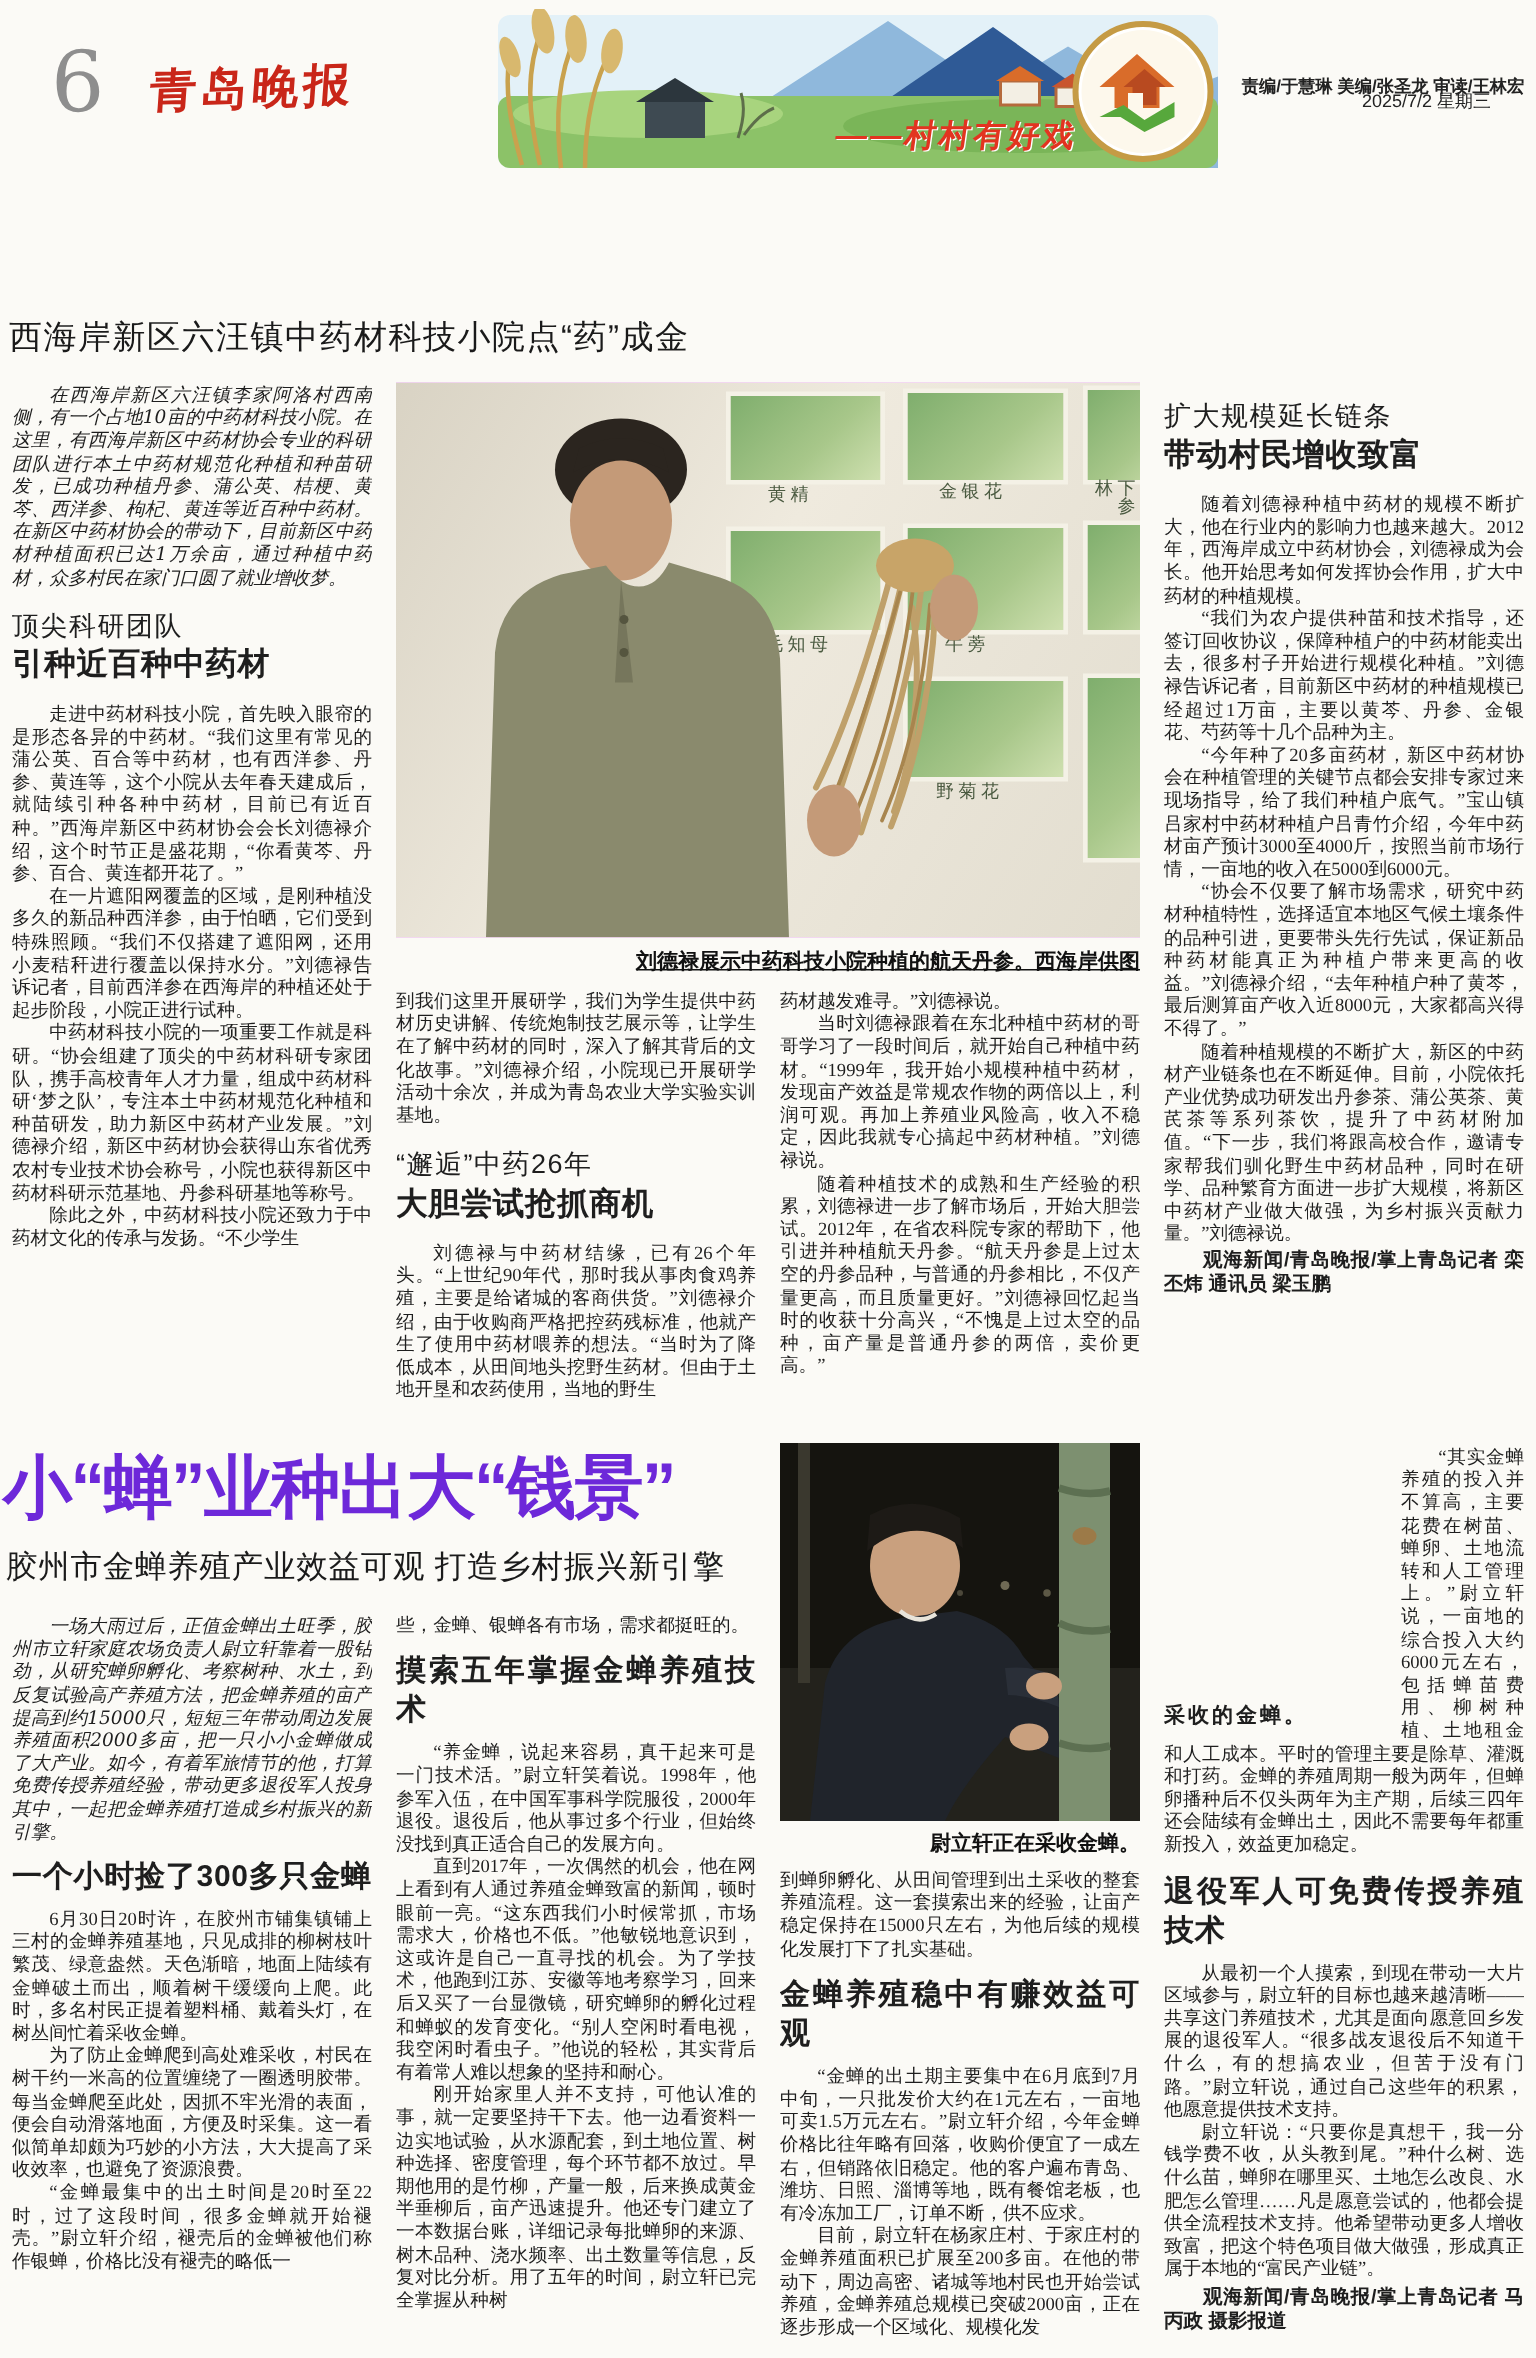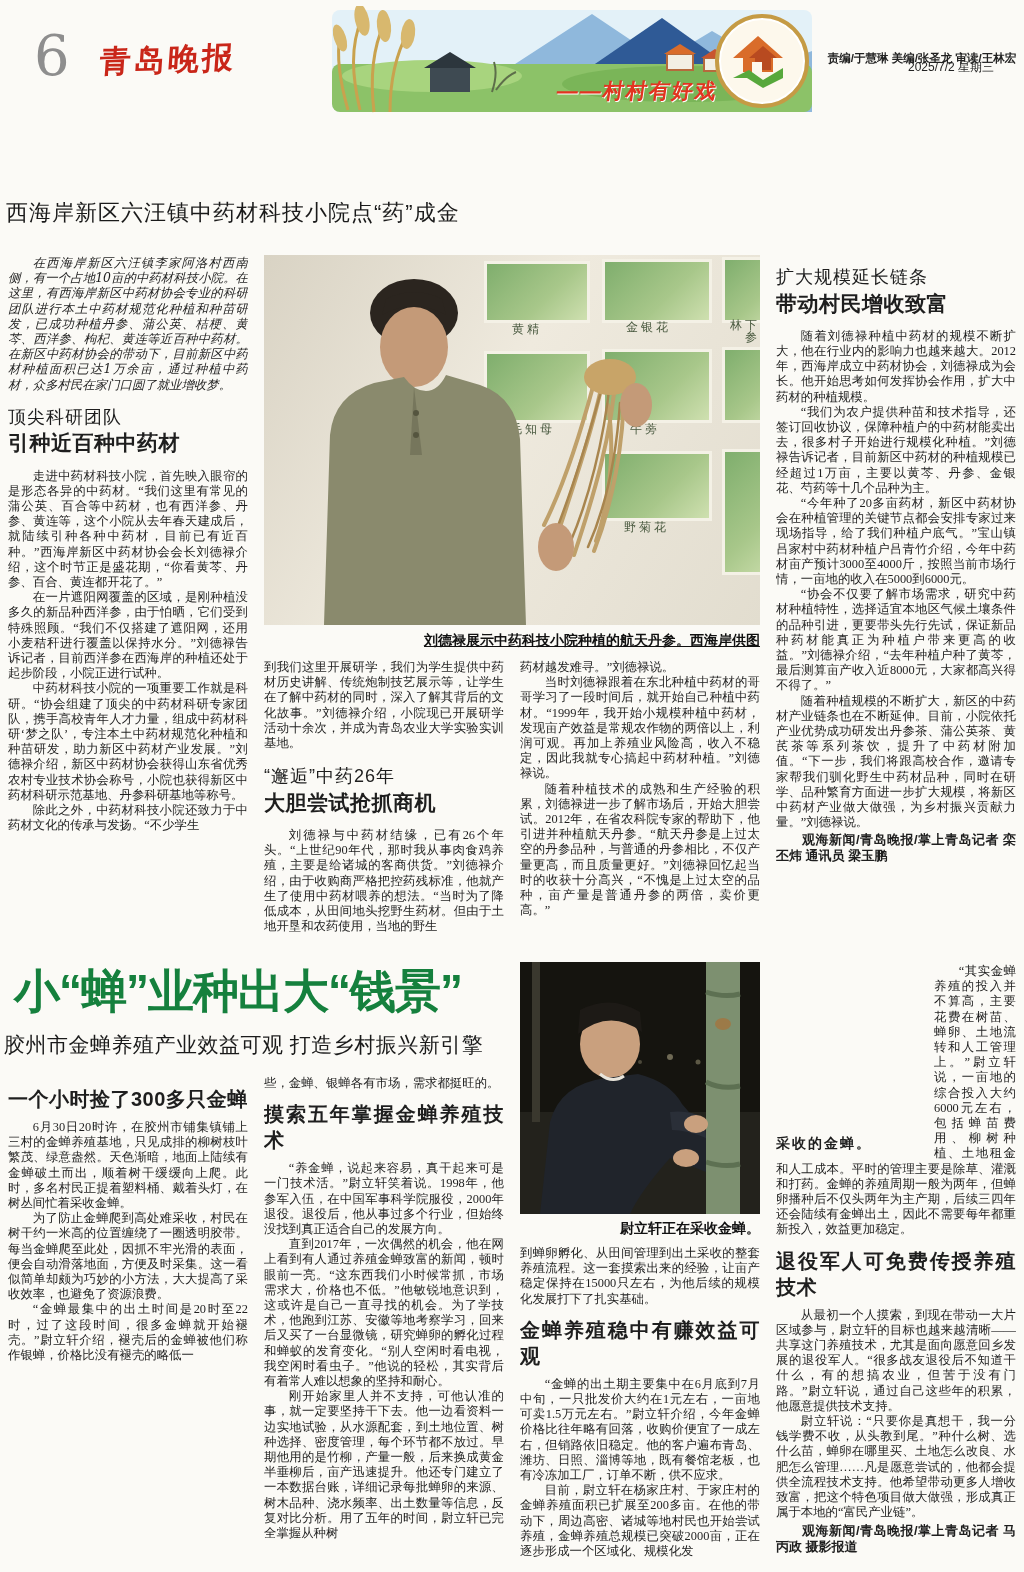--- a/index.html
+++ b/index.html
@@ -15,22 +15,22 @@
             letter-spacing:1px;text-shadow:-2px -2px 0 #ffe25a,2px -2px 0 #ffe25a,-2px 2px 0 #ffe25a,2px 2px 0 #ffe25a,4px 4px 3px rgba(110,70,0,.45);}
   .banner-sub{position:absolute;left:345px;top:74px;font:700 21px/1 "Liberation Sans",sans-serif;color:#e23420;
             letter-spacing:2px;transform:skewX(-8deg);text-shadow:1px 1px 0 #fff;}
   .logo{position:absolute;left:503px;top:8px;width:86px;height:86px;border-radius:50%;
         background:#fdf8ec;border:4px solid #c59b45;box-shadow:0 0 0 2px #fff inset;}
   .editors{position:absolute;left:826px;top:50px;width:192px;font:700 11.5px/1.4 "Liberation Sans",sans-serif;color:#222;text-align:center;}
   .dateline{position:absolute;left:826px;top:59px;width:168px;font:400 12px/1.4 "Liberation Sans",sans-serif;color:#222;text-align:right;}
   
   .headline1{position:absolute;left:4px;top:128px;width:1016px;font:900 58px/1.1 "Liberation Sans",sans-serif;
              color:#111;letter-spacing:-1px;white-space:nowrap;}
-  .subhead1{position:absolute;left:6px;top:200px;font:500 22px/1.2 "Liberation Sans",sans-serif;color:#1a1a1a;letter-spacing:1px;text-align:right;}
-  .headline2{position:absolute;left:14px;top:966px;width:520px;font:900 46px/1.1 "Liberation Sans",sans-serif;color:#15803d;letter-spacing:-1px;white-space:nowrap;}
+  .subhead1{position:absolute;left:6px;top:212px;font:500 22px/1.2 "Liberation Sans",sans-serif;color:#1a1a1a;letter-spacing:1px;text-align:right;}
+  .headline2{position:absolute;left:2px;top:966px;width:520px;font:900 46px/1.1 "Liberation Sans",sans-serif;color:#6d28d9;letter-spacing:-1px;white-space:nowrap;}
   .subhead2{position:absolute;left:4px;top:1032px;font:500 21px/1.2 "Liberation Sans",sans-serif;color:#1a1a1a;letter-spacing:0.5px;}
   .col{position:absolute;width:240px;font-size:12.4px;line-height:15.2px;text-align:justify;overflow:hidden;}
   .blk{margin:0;}
   .p{text-indent:2em;}
   .pc{text-indent:0;}
   .pk{font-family:"DejaVu Serif",serif;font-style:italic;text-indent:2em;}
   .hA{font:500 18px/1.25 "Liberation Sans",sans-serif;margin-top:14px;text-indent:0;letter-spacing:1px;}
   .hB{font:900 21px/1.25 "Liberation Sans",sans-serif;margin:2px 0 12px;text-indent:0;letter-spacing:0.5px;}
   .h{font:900 20px/1.3 "Liberation Sans",sans-serif;margin:10px 0 8px;text-indent:0;letter-spacing:0.5px;}
   .by{font:700 13px/16px "Liberation Sans",sans-serif;text-indent:2em;margin-top:2px;}
@@ -215,20 +215,21 @@
       <path d="M20,252 L30,160 Q40,122 86,116 L118,112 Q150,120 162,142 L186,170 L186,210 L150,196 Q120,230 110,252 Z" fill="#20242b"></path>
       <path d="M150,150 Q170,148 184,156 L186,176 Q166,168 152,168 Z" fill="#2a2f38"></path>
       <ellipse cx="176" cy="162" rx="12" ry="9" fill="#c9a07e"></ellipse>
       <ellipse cx="166" cy="196" rx="13" ry="9" fill="#c9a07e"></ellipse>
       <path d="M80,112 q12,10 24,2" stroke="#e8e4da" stroke-width="3" fill="none"></path>
     </svg>
   </div>
   <div class="cap cap2">尉立轩正在采收金蝉。</div>
 
   <div class="col" id="a2c1">
+      <div class="blk pk">一场大雨过后，正值金蝉出土旺季，胶州市立轩家庭农场负责人尉立轩靠着一股钻劲，从研究蝉卵孵化、考察树种、水土，到反复试验高产养殖方法，把金蝉养殖的亩产提高到约15000只，短短三年带动周边发展养殖面积2000多亩，把一只小小金蝉做成了大产业。如今，有着军旅情节的他，打算免费传授养殖经验，带动更多退役军人投身其中，一起把金蝉养殖打造成乡村振兴的新引擎。</div>
       <div class="blk h">一个小时捡了300多只金蝉</div>
       <div class="blk p">6月30日20时许，在胶州市铺集镇铺上三村的金蝉养殖基地，只见成排的柳树枝叶繁茂、绿意盎然。天色渐暗，地面上陆续有金蝉破土而出，顺着树干缓缓向上爬。此时，多名村民正提着塑料桶、戴着头灯，在树丛间忙着采收金蝉。</div>
       <div class="blk p">为了防止金蝉爬到高处难采收，村民在树干约一米高的位置缠绕了一圈透明胶带。每当金蝉爬至此处，因抓不牢光滑的表面，便会自动滑落地面，方便及时采集。这一看似简单却颇为巧妙的小方法，大大提高了采收效率，也避免了资源浪费。</div>
       <div class="blk p">“金蝉最集中的出土时间是20时至22时，过了这段时间，很多金蝉就开始褪壳。”尉立轩介绍，褪壳后的金蝉被他们称作银蝉，价格比没有褪壳的略低一</div>
     </div>
   <div class="col" id="a2c2">
       <div class="blk pc">些，金蝉、银蝉各有市场，需求都挺旺的。</div>
       <div class="blk h">摸索五年掌握金蝉养殖技术</div>
       <div class="blk p">“养金蝉，说起来容易，真干起来可是一门技术活。”尉立轩笑着说。1998年，他参军入伍，在中国军事科学院服役，2000年退役。退役后，他从事过多个行业，但始终没找到真正适合自己的发展方向。</div>
       <div class="blk p">直到2017年，一次偶然的机会，他在网上看到有人通过养殖金蝉致富的新闻，顿时眼前一亮。“这东西我们小时候常抓，市场需求大，价格也不低。”他敏锐地意识到，这或许是自己一直寻找的机会。为了学技术，他跑到江苏、安徽等地考察学习，回来后又买了一台显微镜，研究蝉卵的孵化过程和蝉蚁的发育变化。“别人空闲时看电视，我空闲时看虫子。”他说的轻松，其实背后有着常人难以想象的坚持和耐心。</div>

